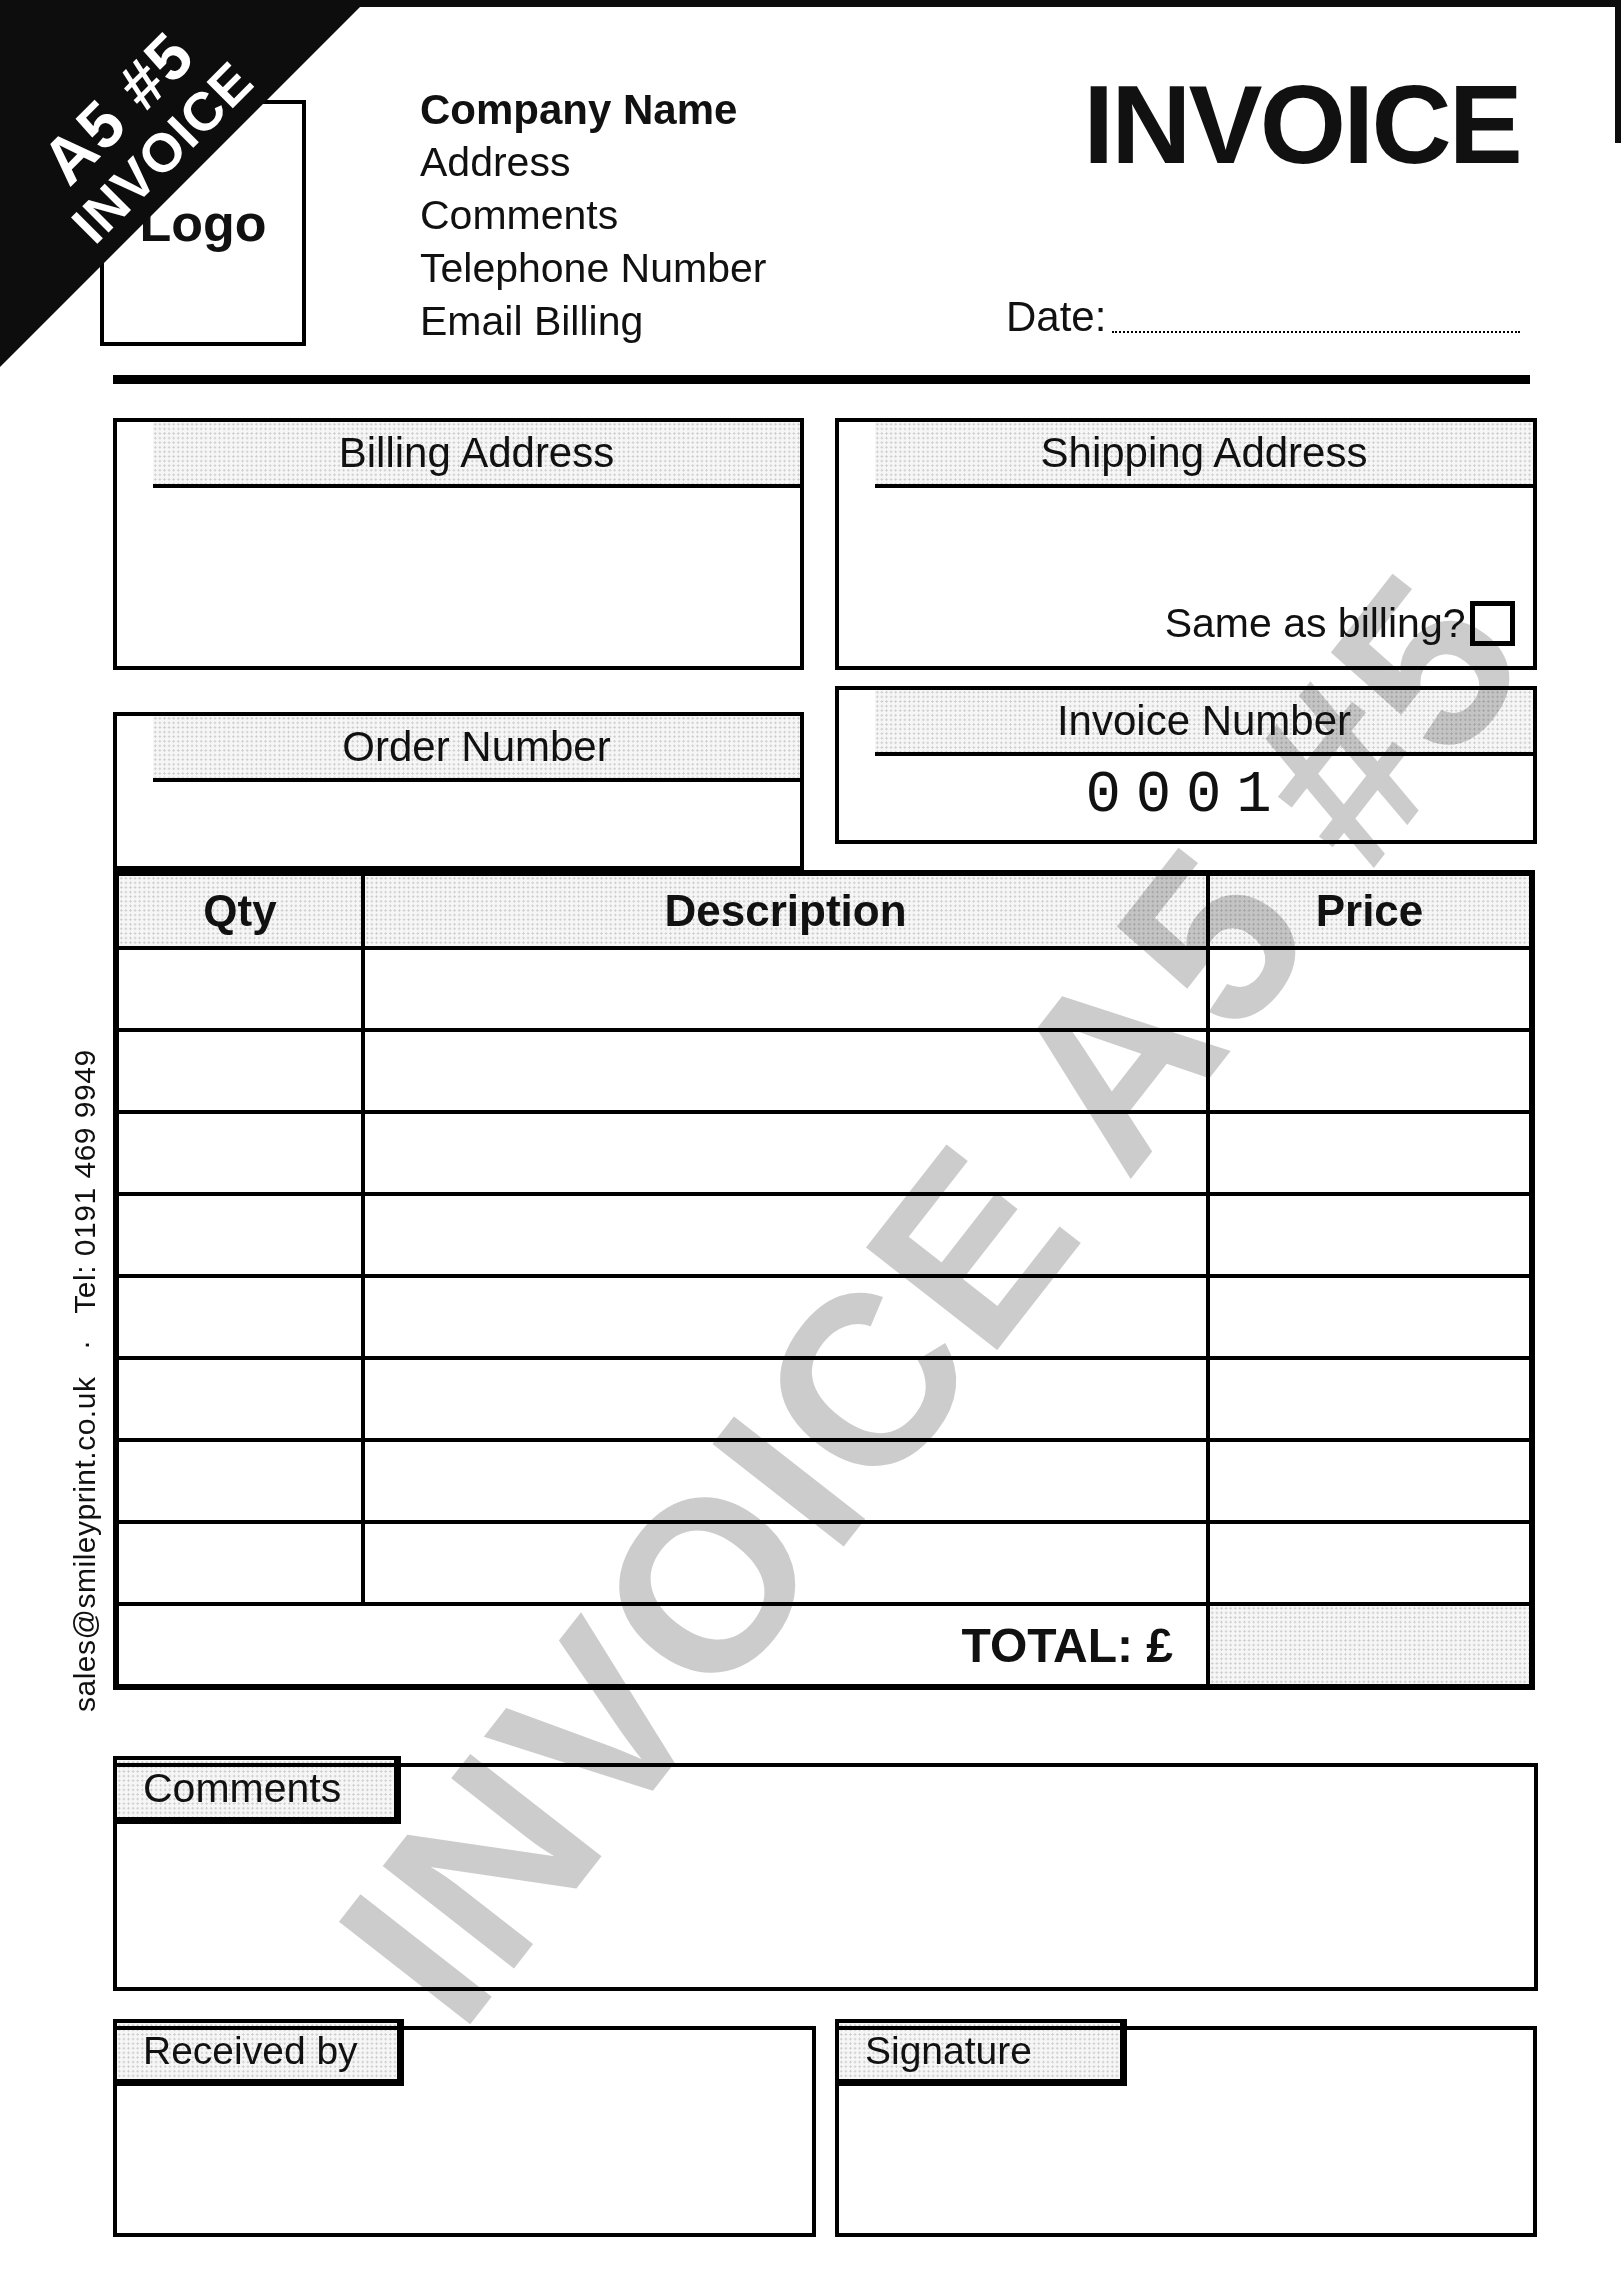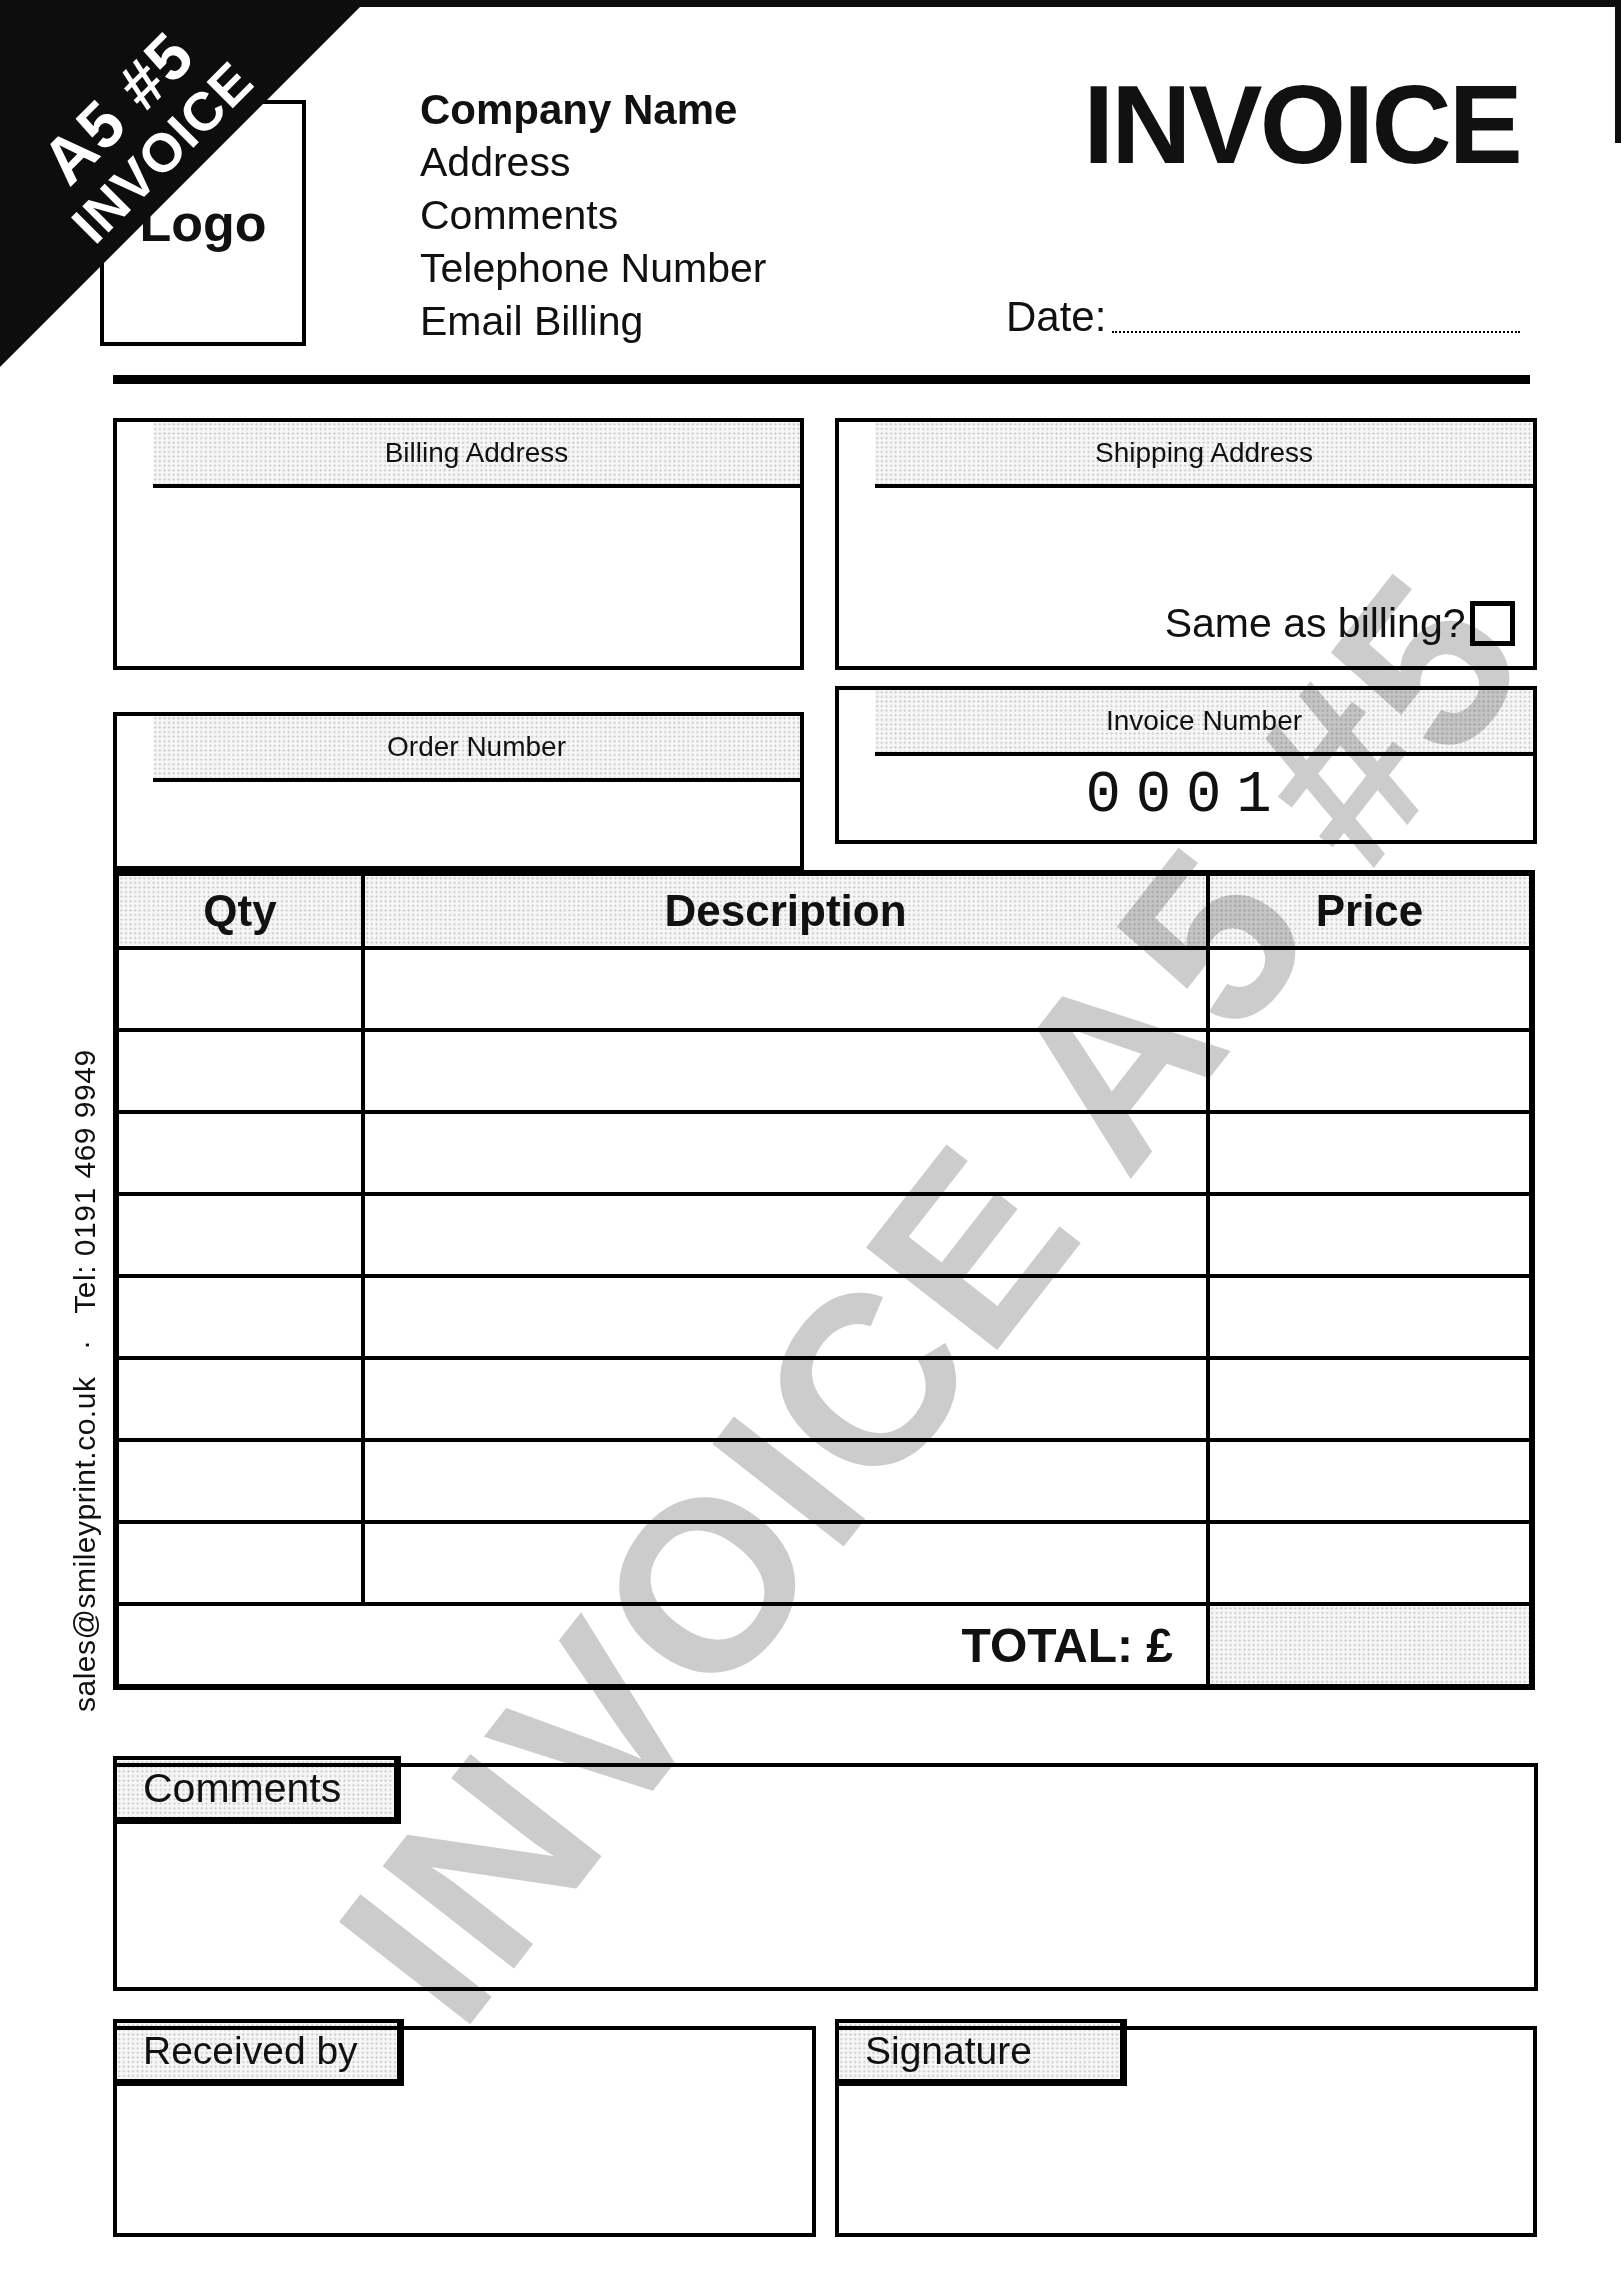--- a/index.html
+++ b/index.html
@@ -66,21 +66,21 @@
   .date-label { font-size:42px; }
   .date-line  { flex:1; border-bottom:2.8px dotted #000; margin:0 0 8.3px 5.5px; height:0.9px; }
 
   .divider-rule { position:absolute; left:113px; top:375px; width:1417px; height:9.2px; background:#000; z-index:2; }
 
   
   .fbox { position:absolute; border:4.6px solid #000; z-index:2; background:transparent; }
   .fbox-header {
     height:62px; border-bottom:4.6px solid #000;
     display:flex; align-items:center; justify-content:center;
-    font-size:28px; font-weight:400;margin-left:36px;
+    font-size:42px; font-weight:400;margin-left:36px;
   }
   .fill {
     background-color:rgba(0,0,0,0.035);
     background-image:radial-gradient(rgba(0,0,0,0.16) 1.2px, rgba(0,0,0,0) 1.3px);
     background-size:4.6px 4.6px;
   }
   .fbox-body { position:relative; width:100%; }
 
   .billing-box    { left:113px; top:418px; width:683px; height:244px; }
   .shipping-box   { left:835px; top:418px; width:694px; height:244px; }

